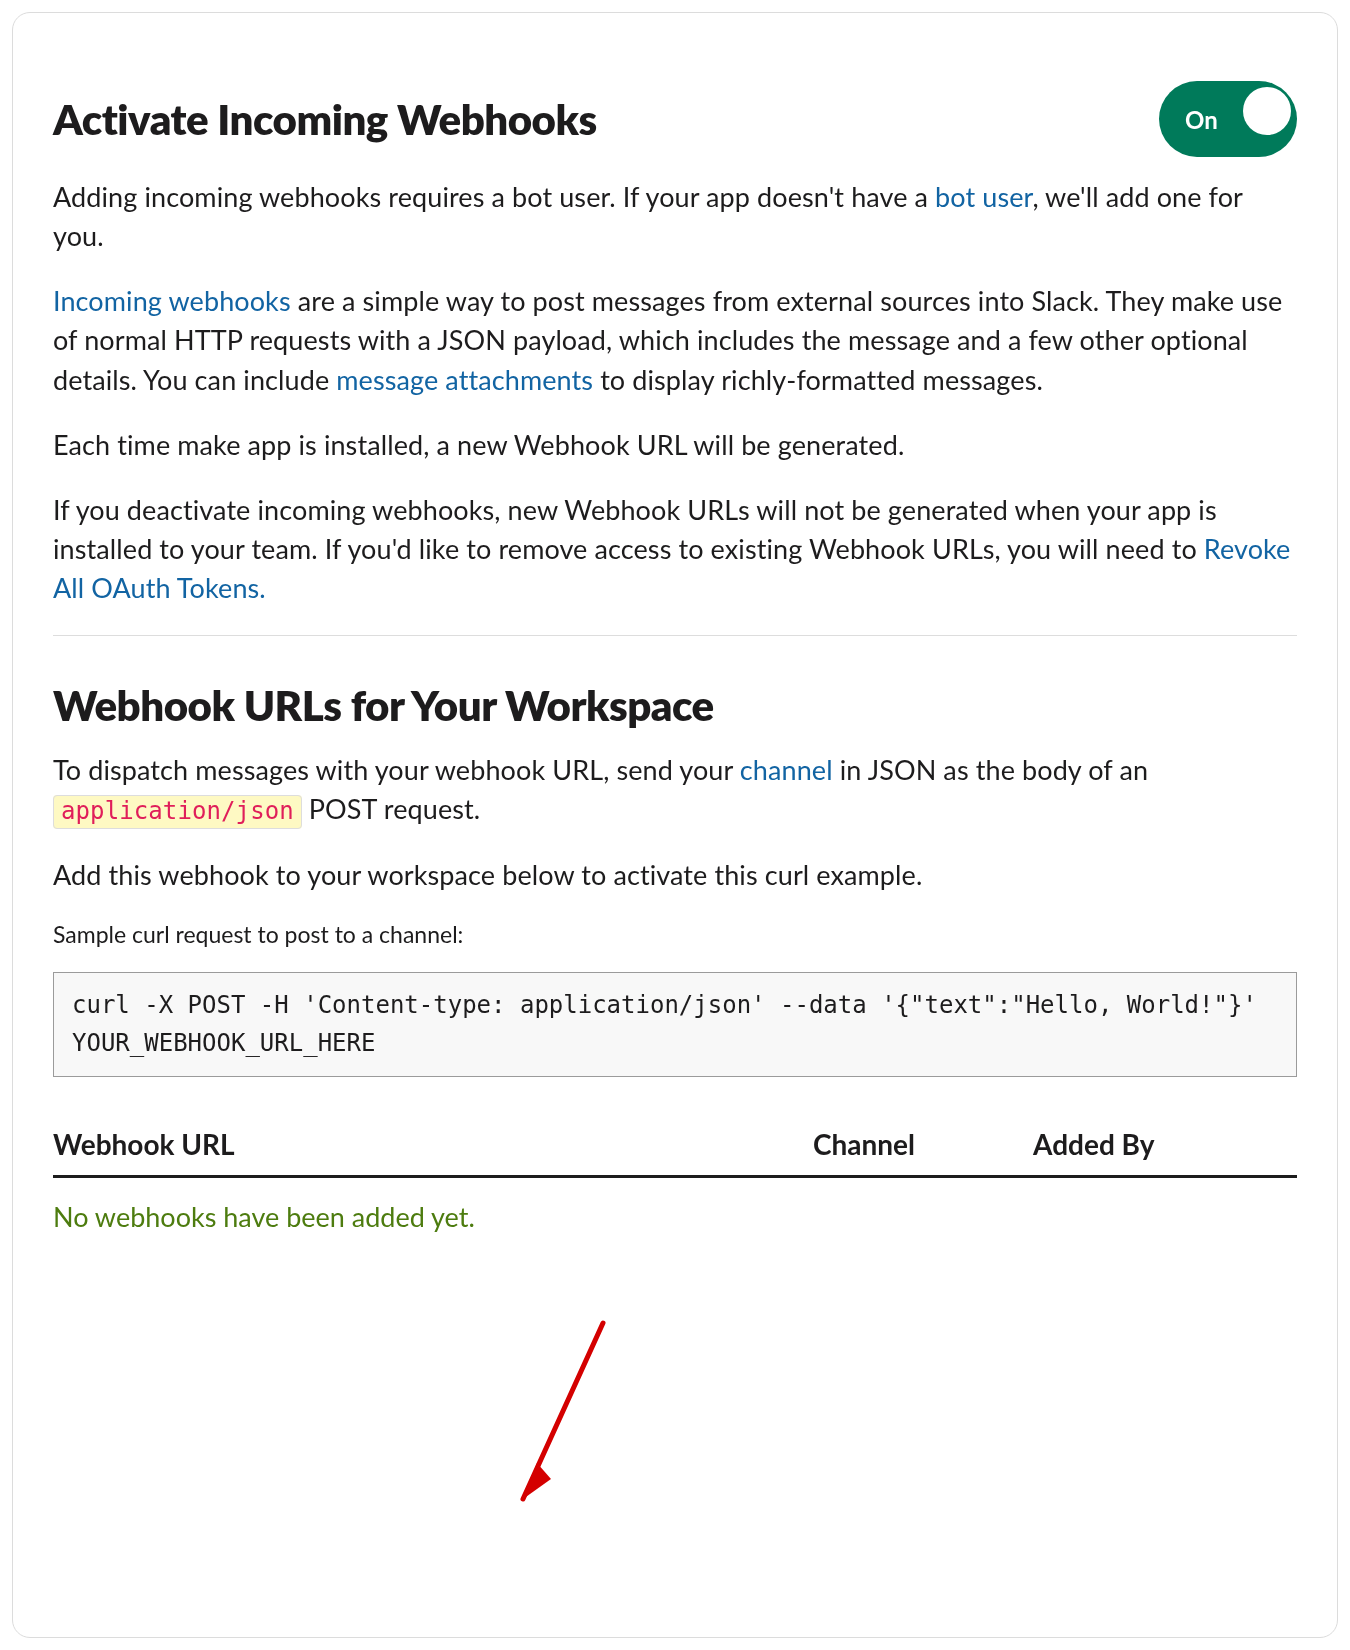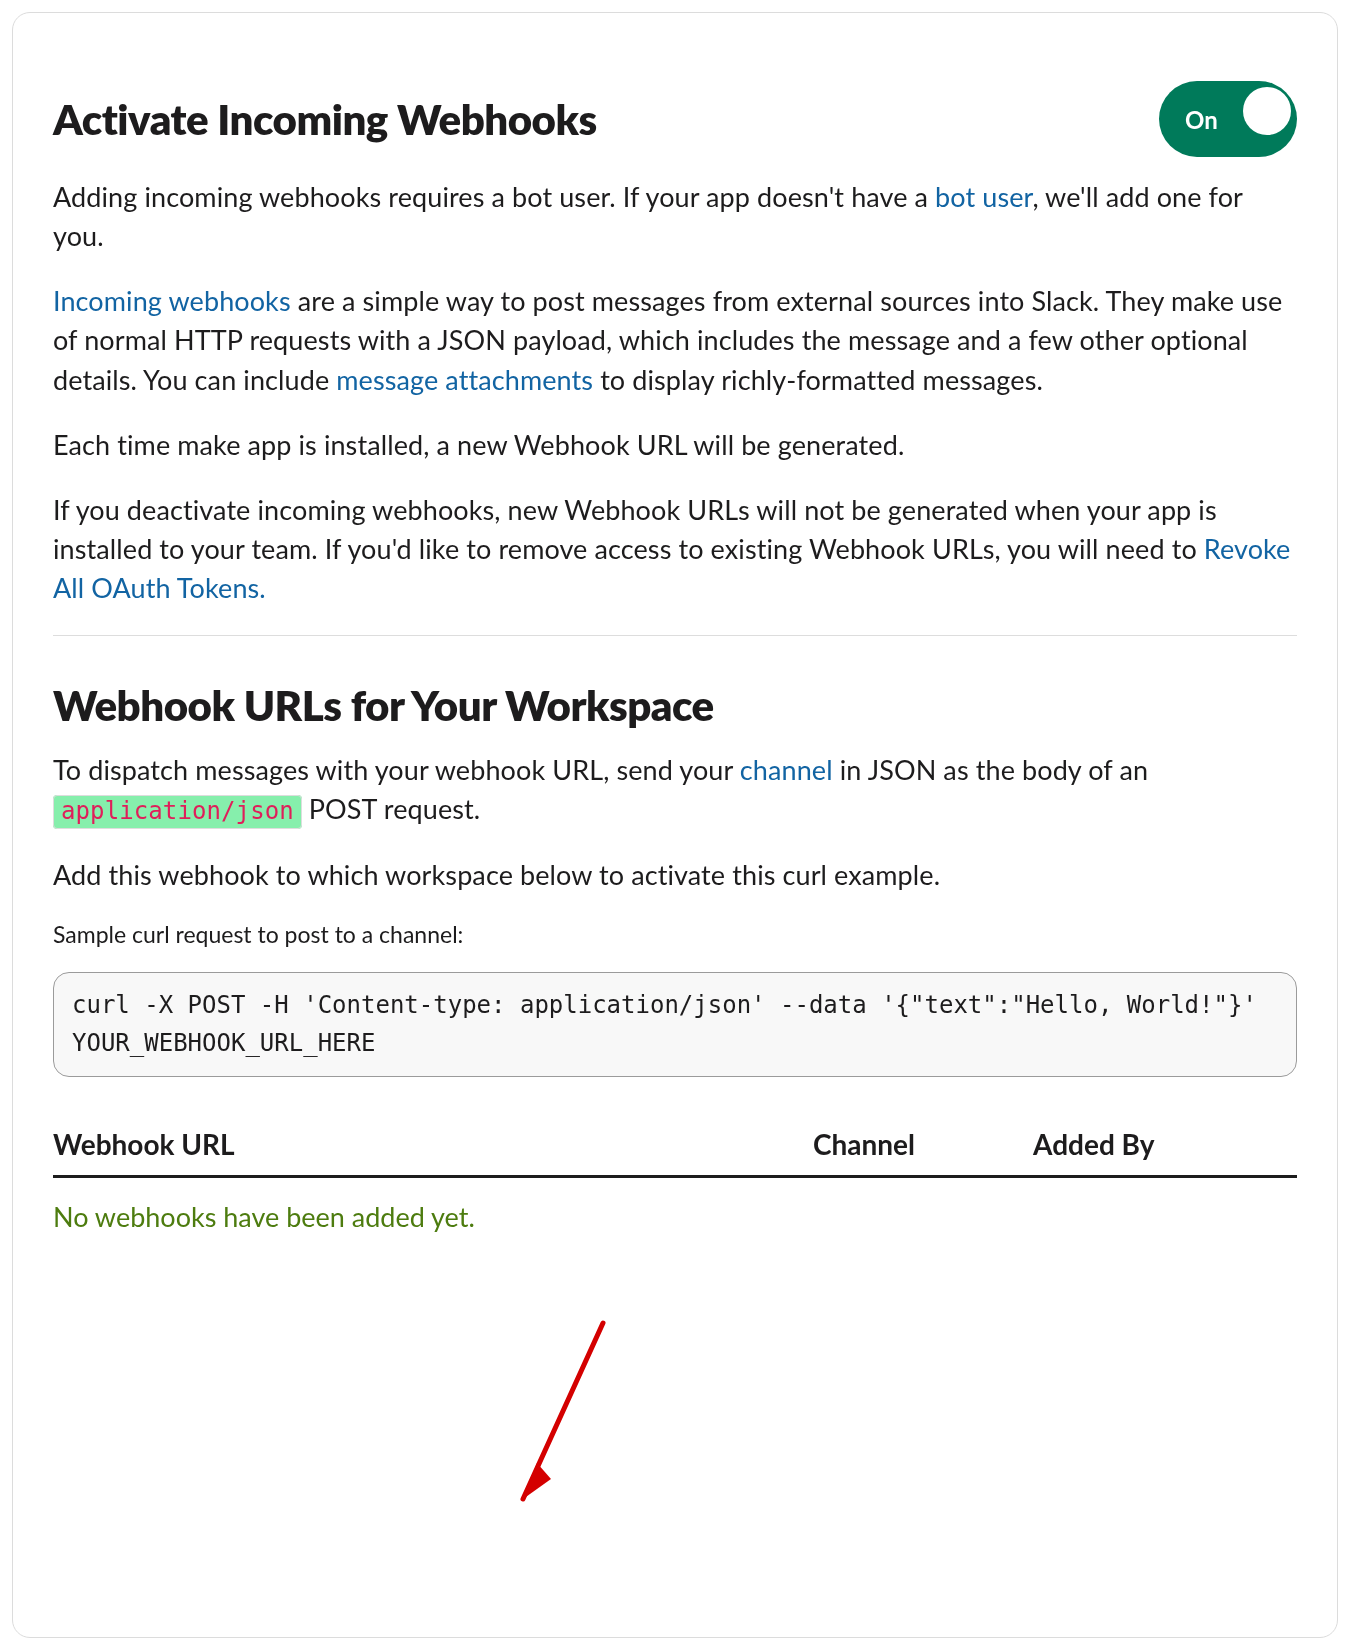--- a/index.html
+++ b/index.html
@@ -72,38 +72,38 @@
   h2.section-title-2 {
     font-size: 42px;
     font-weight: 800;
     letter-spacing: -0.5px;
     margin-bottom: 20px;
   }
   code.inline {
     font-family: ui-monospace, SFMono-Regular, Menlo, Consolas, monospace;
     font-size: 24px;
     color: #e01e5a;
-    background: #86efac;
+    background: #fef9c3;
     border: 1px solid #dddddd;
     border-radius: 4px;
     padding: 1px 7px 3px 7px;
   }
   .sample-label {
     font-size: 23px;
     font-weight: 400;
     margin-bottom: 24px;
     margin-top: 10px;
   }
   pre.code-block {
     font-family: ui-monospace, SFMono-Regular, Menlo, Consolas, monospace;
     font-size: 24px;
     line-height: 1.55;
     background: #f8f8f8;
     border: 1px solid #9b9b9b;
-    border-radius: 16px;
+    border-radius: 0;
     padding: 14px 18px;
     white-space: pre-wrap;
     word-break: break-word;
     color: #1d1c1d;
     margin-bottom: 50px;
   }
   .table-head {
     display: flex;
     border-bottom: 3px solid #1d1c1d;
     padding-bottom: 14px;
@@ -164,21 +164,21 @@
   </p>
 
   <hr class="divider">
 
   <h2 class="section-title-2">Webhook URLs for Your Workspace</h2>
 
   <p class="body">
     <span>To dispatch messages with your webhook URL, send your </span><a class="link">channel</a><span> in JSON as the body of an </span><code class="inline">application/json</code><span> POST request.</span>
   </p>
 
-  <p class="body">Add this webhook to which workspace below to activate this curl example.</p>
+  <p class="body">Add this webhook to your workspace below to activate this curl example.</p>
 
   <div class="sample-label">Sample curl request to post to a channel:</div>
 
   <pre class="code-block">curl -X POST -H 'Content-type: application/json' --data '{"text":"Hello, World!"}' YOUR_WEBHOOK_URL_HERE</pre>
 
   <div class="table-head">
     <div class="th col-url">Webhook URL</div>
     <div class="th col-channel">Channel</div>
     <div class="th col-added">Added By</div>
   </div>

